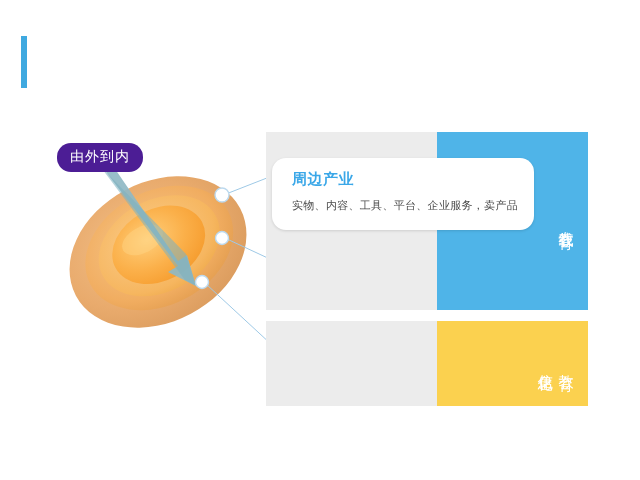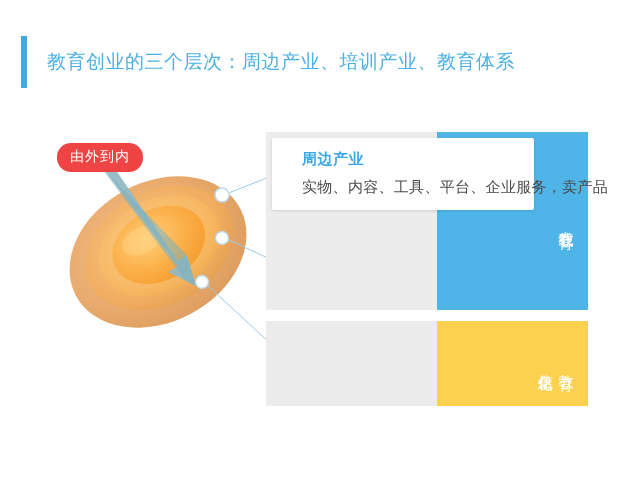--- a/index.html
+++ b/index.html
@@ -55,21 +55,21 @@
     width: 200px;
     height: 200px;
   }
   #egg-svg { display: block; }
 
   
   #callout {
     position: absolute;
     left: 57px;
     top: 143px;
-    background: #ef4444;
+    background: #4c1d95;
     color: #ffffff;
     font-size: 14px;
     padding: 5px 13px 6px 13px;
     white-space: nowrap;
     letter-spacing: 1px;
     border-radius: 14px;
   }
 
   
   #connectors {
@@ -116,51 +116,51 @@
     line-height: 1.18;
     letter-spacing: 1px;
     white-space: nowrap;
   }
   #strip-info .vtext { font-size: 15px; }
 
   
   .card {
     position: absolute;
     background: #ffffff;
-    border-radius: 2px;
+    border-radius: 14px;
     box-shadow: 0 1px 3px rgba(0,0,0,0.13);
     box-sizing: border-box;
-    padding: 12px 16px 11px 30px;
+    padding: 12px 16px 11px 20px;
+    margin-top: 20px;
   }
   #card-0 { left: 272px; top: 138px; width: 262px; height: 72px; }
   #card-1 { left: 272px; top: 232px; width: 262px; height: 72px; }
   #card-2 { left: 272px; top: 327px; width: 262px; height: 72px; }
 
   .card-title {
     color: #3aa7e8;
     font-size: 15px;
     font-weight: bold;
     letter-spacing: 0.5px;
     margin-bottom: 9px;
   }
   .card-desc {
     color: #4a4a4a;
-    font-size: 15px;
+    font-size: 11px;
     letter-spacing: 0.3px;
     white-space: nowrap;
   }
 </style>
 </head>
 <body>
 
 <div id="slide">
 
   <div id="title-bar">
     <div id="title-accent"></div>
-    <div id="title-text">教育创业的三个层次：周边产业、培训产业、教育体系</div>
   </div>
 
   <div id="egg-wrap">
     <svg id="egg-svg" width="200" height="200" viewBox="0 0 200 200">
       <defs>
         <radialGradient id="gShell" cx="42%" cy="38%" r="70%">
           <stop offset="0%" stop-color="#f2c08a"></stop>
           <stop offset="60%" stop-color="#e9ab6d"></stop>
           <stop offset="100%" stop-color="#d99a5c"></stop>
         </radialGradient>

